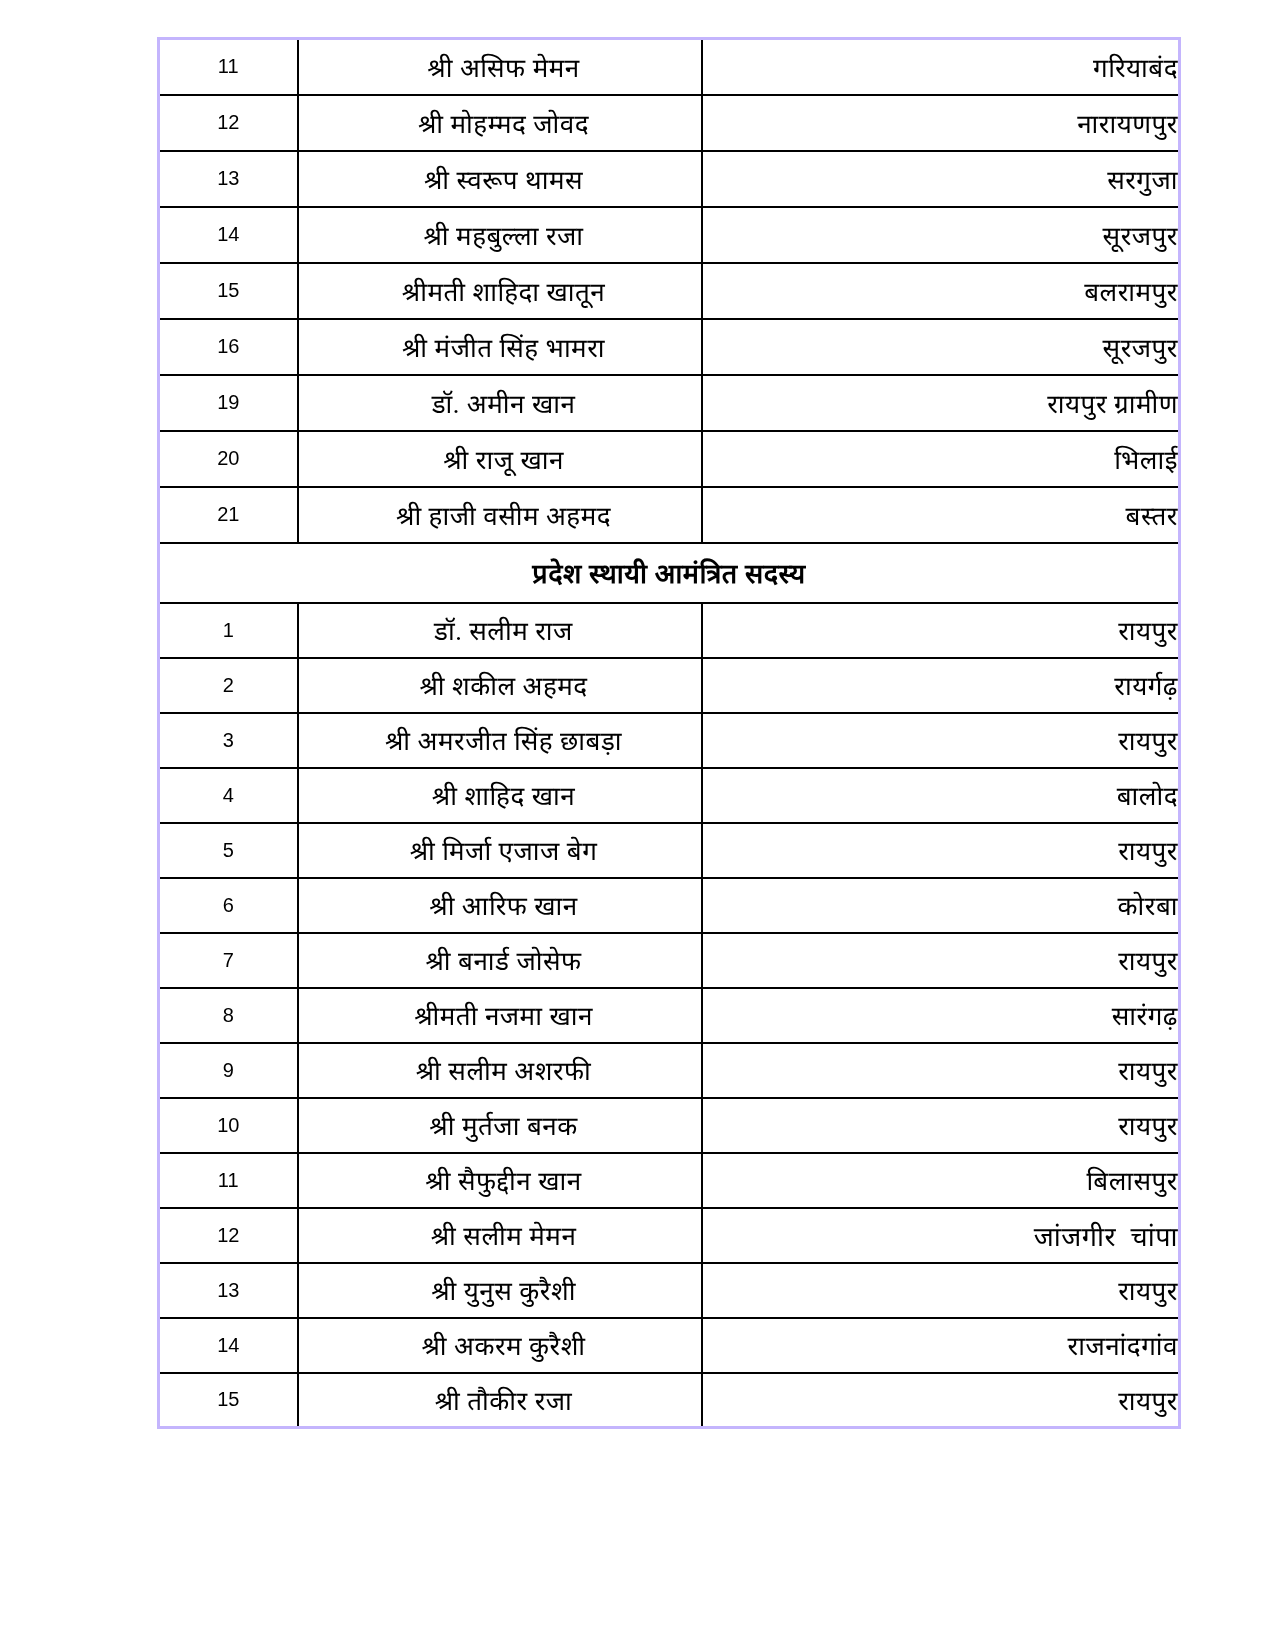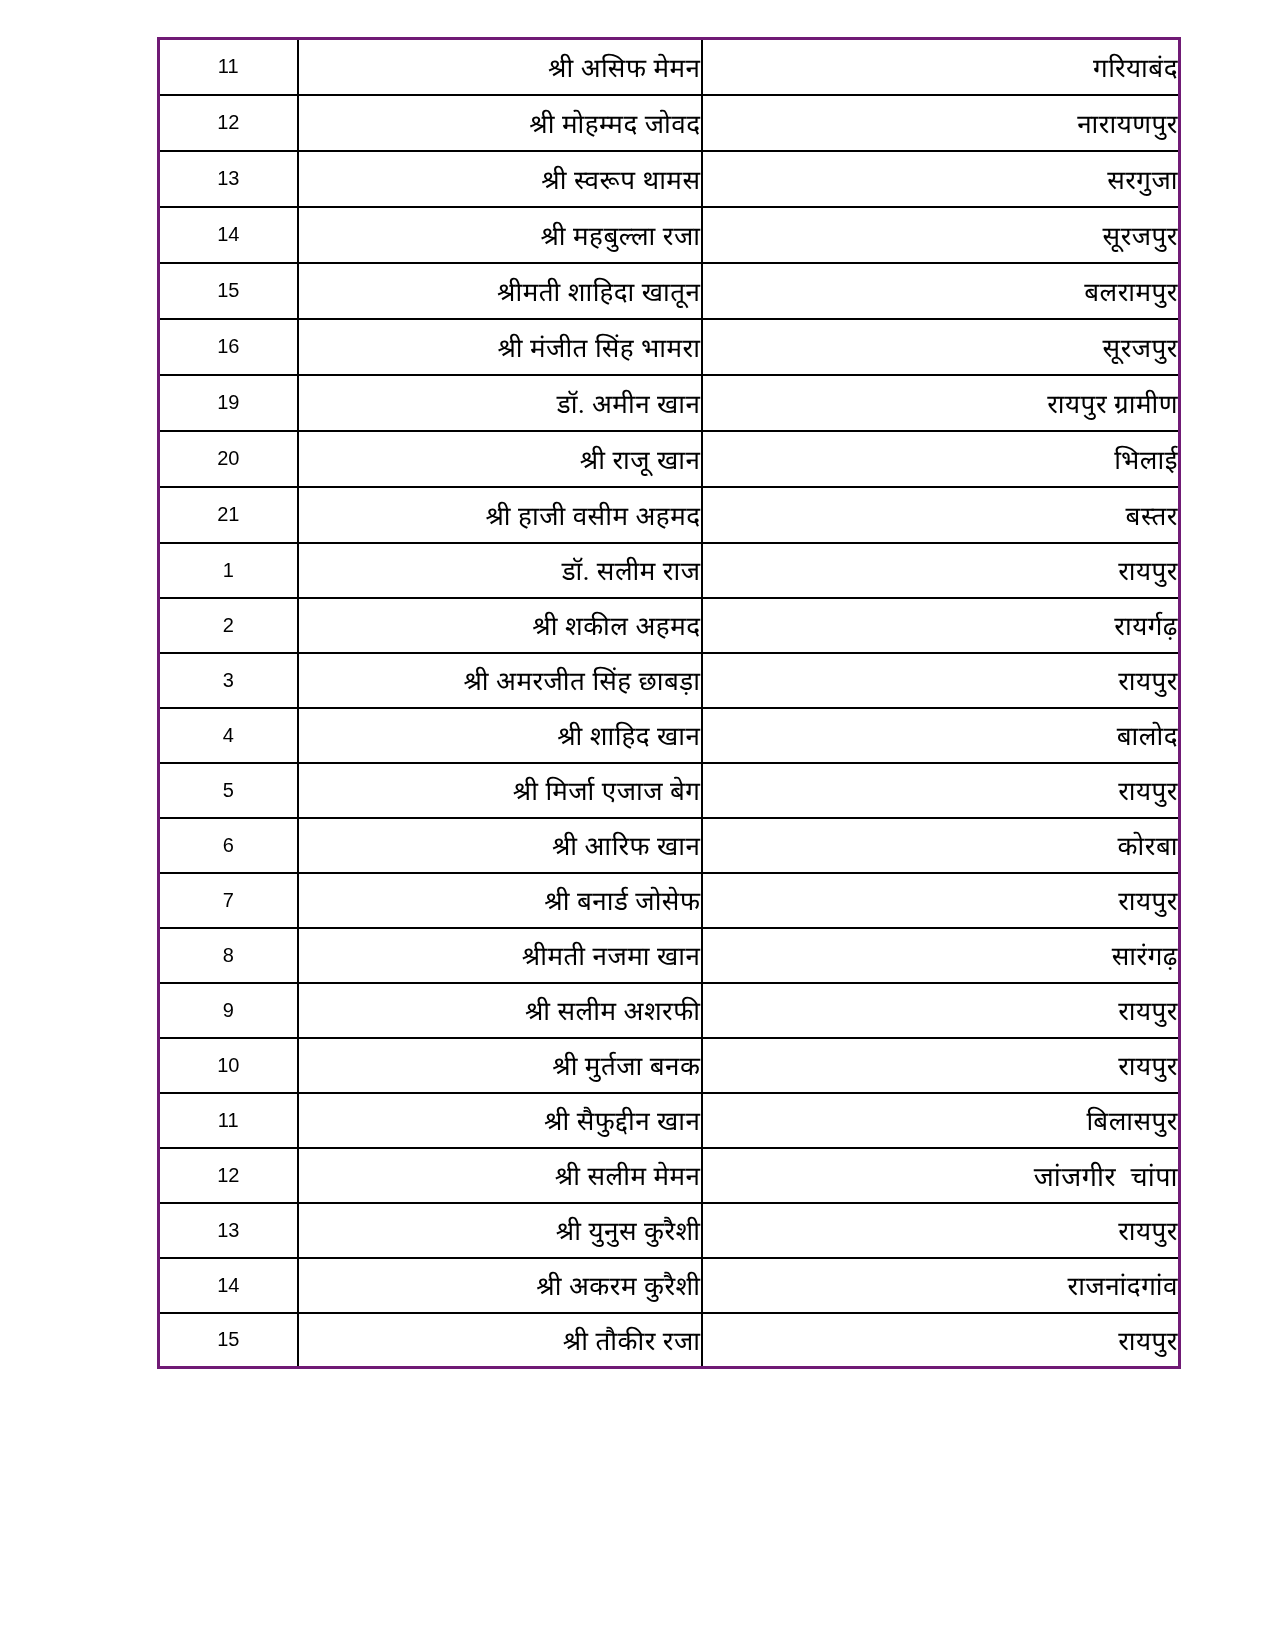--- a/index.html
+++ b/index.html
@@ -13,38 +13,38 @@
     font-family: "Liberation Serif", "DejaVu Serif", serif;
     color: #000000;
   }
   table.members {
     position: absolute;
     left: 157px;
     top: 37px;
     width: 1021px;
     border-collapse: collapse;
     table-layout: fixed;
-    border: 3px solid #701a75;
+    border: 3px solid #c4b5fd;
   }
   table.members td {
     border: 2px solid #000000;
     vertical-align: middle;
     color: #000000;
     overflow: hidden;
   }
   tr.s1 { height: 56px; }
   tr.s2 { height: 55px; }
   tr.header-row { height: 60px; }
   td.sn {
     text-align: center;
     font-family: "Liberation Sans", "DejaVu Sans", sans-serif;
     font-size: 20px;
   }
   td.name {
-    text-align: right;
+    text-align: center;
     padding-left: 8px;
     font-size: 26px;
     letter-spacing: 0.5px;
   }
   td.place {
     text-align: right;
     font-size: 26px;
     white-space: pre-wrap;
     letter-spacing: 0.5px;
   }
@@ -104,20 +104,23 @@
   </tr>
         <tr class="s1">
     <td class="sn">20</td>
     <td class="name">श्री राजू खान</td>
     <td class="place">भिलाई</td>
   </tr>
         <tr class="s1">
     <td class="sn">21</td>
     <td class="name">श्री हाजी वसीम अहमद</td>
     <td class="place">बस्तर</td>
+  </tr>
+        <tr class="header-row">
+    <td class="section-header" colspan="3">प्रदेश स्थायी आमंत्रित सदस्य</td>
   </tr>
         <tr class="s2">
     <td class="sn">1</td>
     <td class="name">डॉ. सलीम राज</td>
     <td class="place">रायपुर</td>
   </tr>
         <tr class="s2">
     <td class="sn">2</td>
     <td class="name">श्री शकील अहमद</td>
     <td class="place">रायर्गढ़</td>

